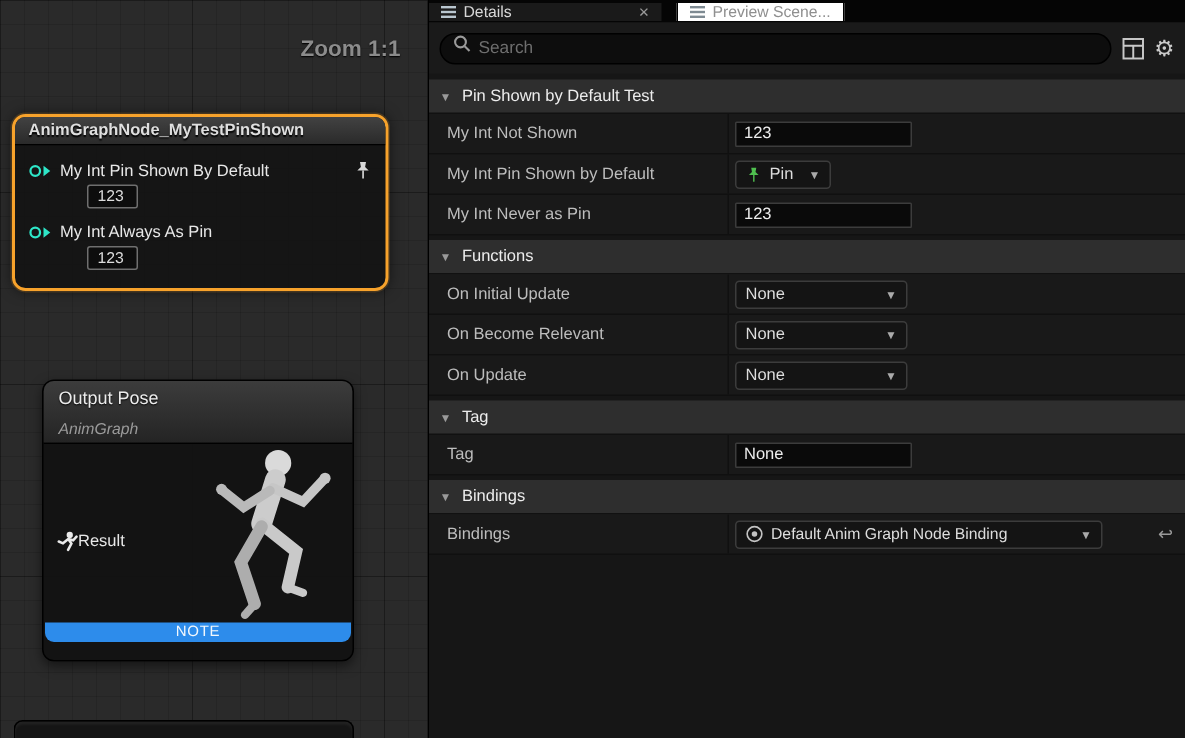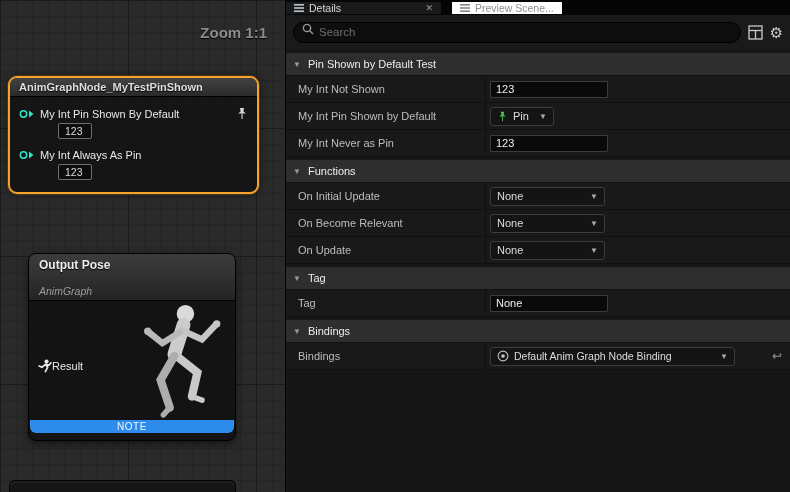--- a/index.html
+++ b/index.html
@@ -25,22 +25,22 @@
     text-shadow:0 1px 1px #000;white-space:nowrap;overflow:hidden}
   .pin-row{display:flex;align-items:center;gap:6px;padding:0 9px;margin-top:10px;font-size:11px;color:#e8e8e8}
   .pin-row .spacer{flex:1}
   .pin-value{display:inline-block;margin:3px 0 0 48px;min-width:34px;height:16px;line-height:14px;
     padding:0 6px;font-size:10.5px;color:#ddd;background:#0d0d0d;border:1px solid #6f6f6f;border-radius:2px}
 
   .output-node{left:28px;top:253px;width:208px;height:188px;border:1px solid #000;border-radius:8px;
     background:rgba(18,18,18,.94);box-shadow:0 3px 8px rgba(0,0,0,.5)}
   .output-header{background:linear-gradient(#3c3c3c,#242424);border-bottom:1px solid #000;
     border-radius:7px 7px 0 0;padding:4px 10px 3px}
-  .output-title{font-size:12px;font-weight:bold;color:#ececec;text-shadow:0 1px 1px #000}
-  .output-sub{font-size:10.5px;font-style:italic;color:#9b9b9b;margin-top:13px}
+  .output-title{font-size:12px;font-weight:normal;color:#ececec;text-shadow:0 1px 1px #000}
+  .output-sub{font-size:10.5px;font-style:italic;color:#9b9b9b;margin-top:8px}
   .output-body{position:relative;height:133px}
   .result-row{position:absolute;left:9px;top:58px;display:flex;align-items:center;font-size:11px;color:#e8e8e8}
   .mannequin{position:absolute;right:4px;top:-2px}
   .note-bar{position:absolute;left:1px;right:1px;bottom:1px;height:13px;background:#2d8ceb;
     border-radius:0 0 6px 6px;text-align:center;font-size:10px;font-weight:normal;color:#f2f7fc;
     line-height:13px;letter-spacing:.5px}
   .partial-node{position:absolute;left:9px;top:480px;width:227px;height:12px;background:#151515;
     border:1px solid #000;border-bottom:none;border-radius:6px 6px 0 0;
     box-shadow:inset 0 2px 2px rgba(255,255,255,.06)}
 

